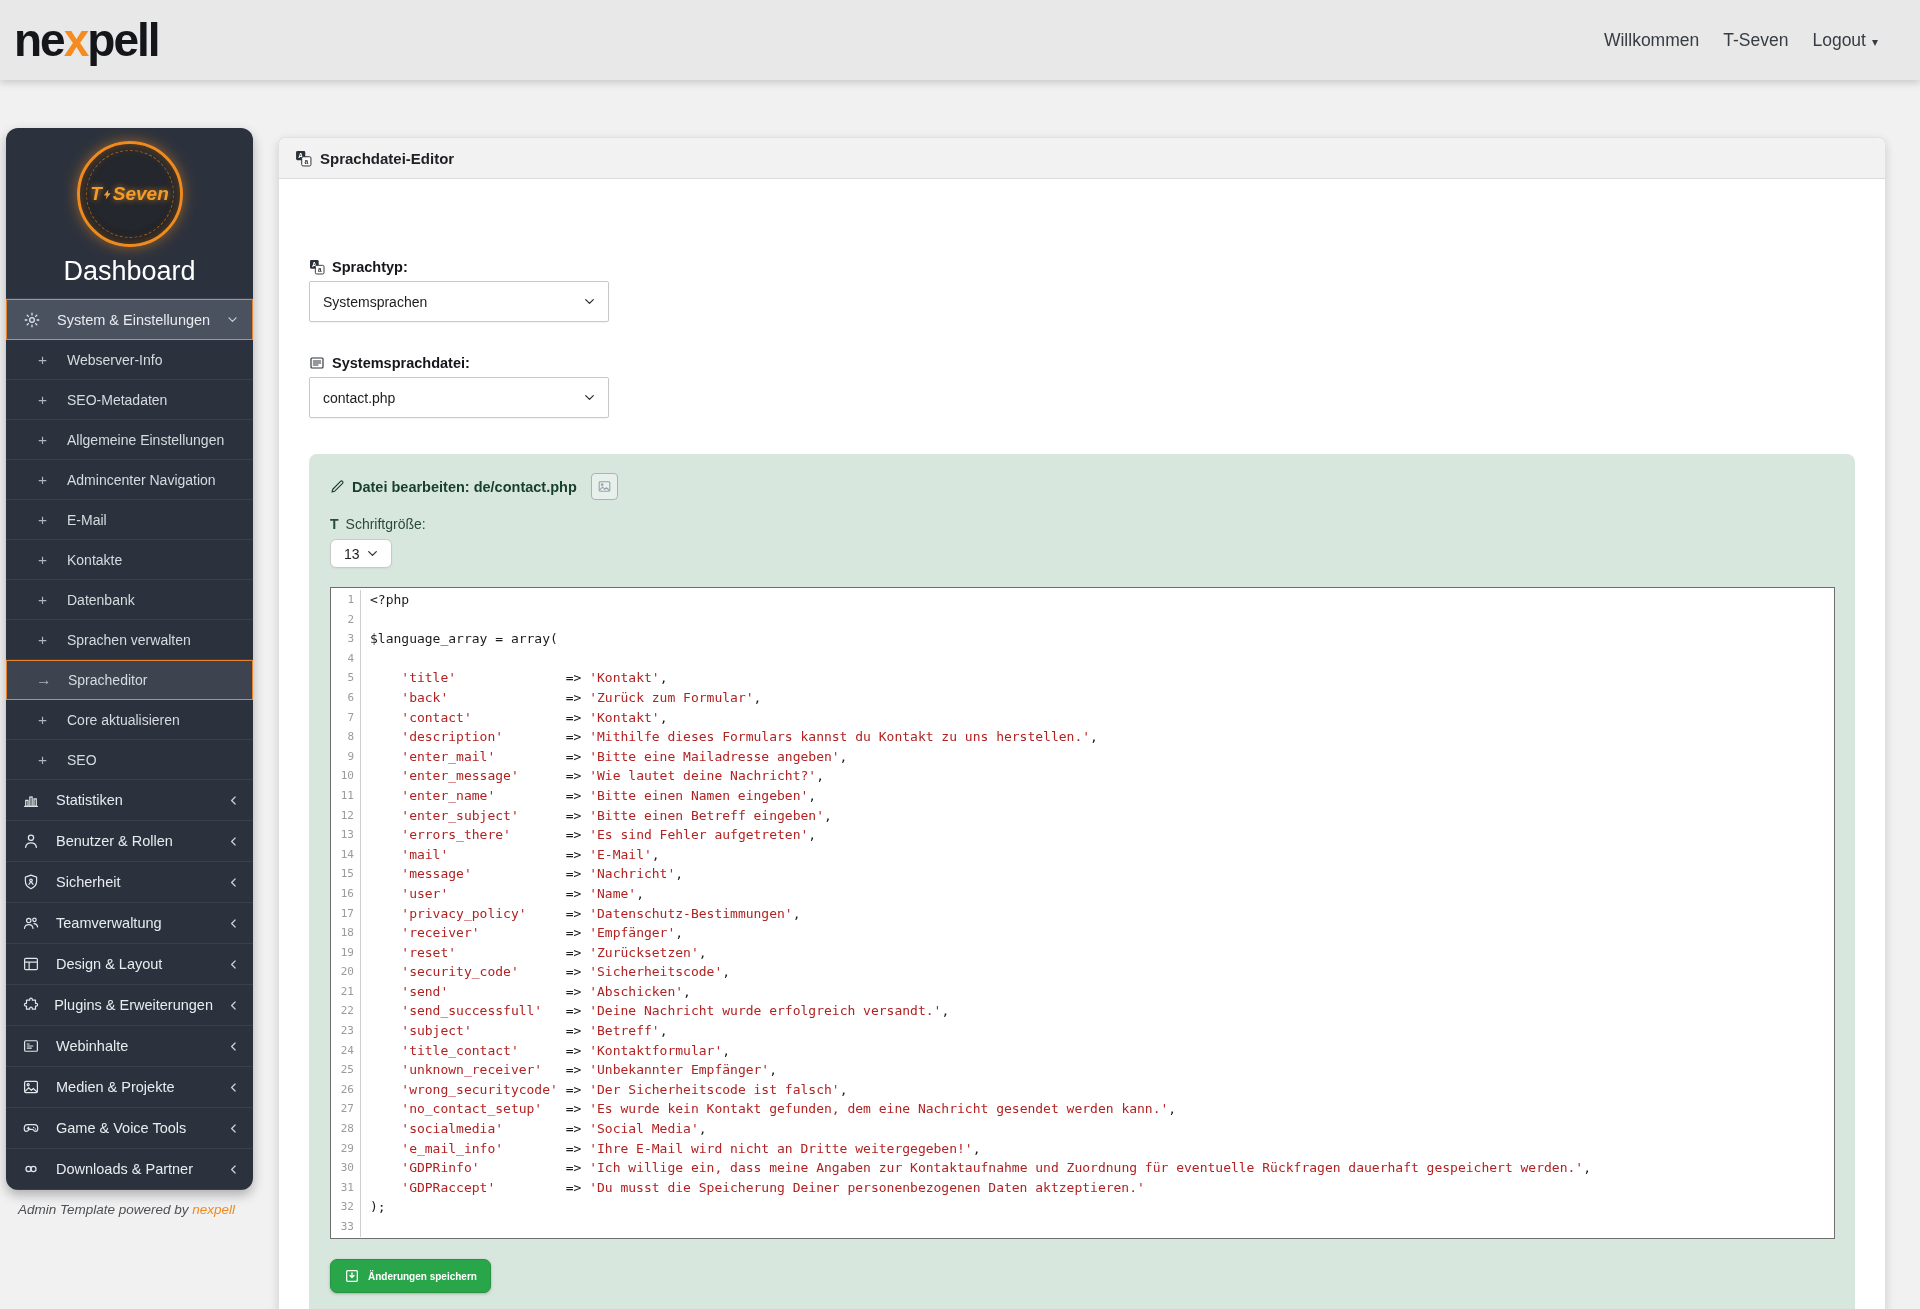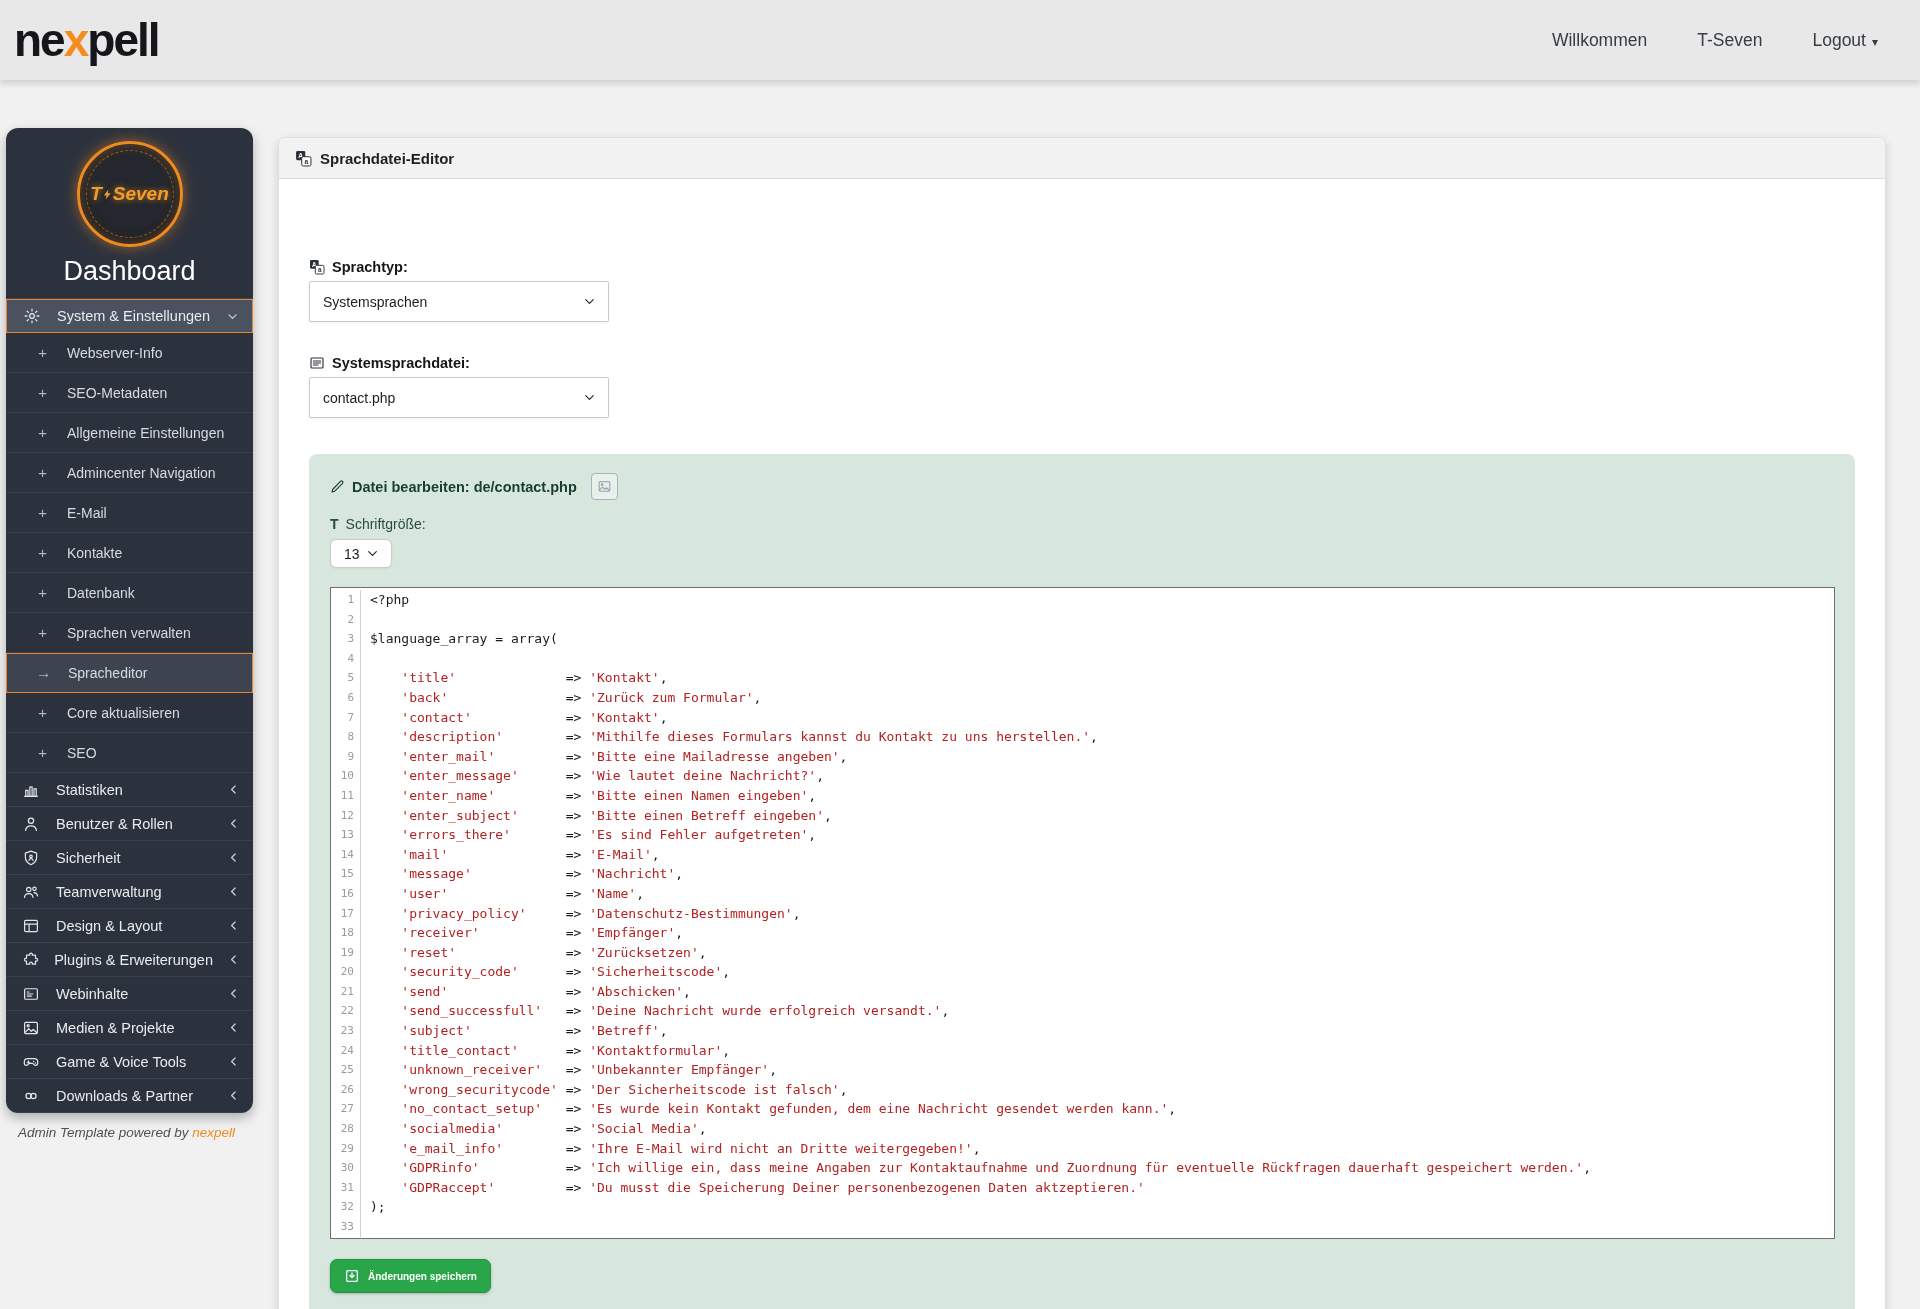--- a/index.html
+++ b/index.html
@@ -5,21 +5,21 @@
   * { margin:0; padding:0; box-sizing:border-box; }
   html,body { width:1920px; height:1309px; overflow:hidden; background:#f1f1f1;
               font-family:"Liberation Sans", sans-serif; }
 
   
   .topbar { height:80px; background:#e8e8e8; box-shadow:0 3px 7px rgba(0,0,0,.16);
             display:flex; align-items:center; justify-content:space-between;
             padding:0 30px 0 14px; position:relative; z-index:10; }
   .logo { font-size:46px; font-weight:800; letter-spacing:-2px; color:#15161a; line-height:1; }
   .logo .accent { color:#f68b1f; }
-  .top-nav { display:flex; align-items:center; gap:50px; margin-right:12px; }
+  .top-nav { display:flex; align-items:center; gap:24px; margin-right:12px; }
   .top-link { font-size:17.5px; color:#363c43; cursor:pointer; }
   .top-link .caret { font-size:12px; margin-left:6px; color:#363c43; }
 
   
   .layout { display:flex; align-items:flex-start; }
 
   
   .sidebar { width:247px; margin:48px 0 0 6px; background:#2c323d; border-radius:12px;
              color:#e8eaed; box-shadow:0 5px 12px rgba(0,0,0,.28); overflow:hidden; }
   .logo-wrap { padding-top:13px; display:flex; justify-content:center; }
@@ -28,21 +28,21 @@
                  border:3px solid #ef8a1f; display:flex; align-items:center; justify-content:center;
                  box-shadow:0 0 14px rgba(239,138,31,.55), inset 0 0 12px rgba(239,138,31,.35); }
   .logo-circle::before { content:""; position:absolute; inset:6px; border-radius:50%;
                  border:1px dashed rgba(239,138,31,.55); }
   .logo-tseven { font-style:italic; font-weight:bold; font-size:19px; color:#f49b2a;
                  display:flex; align-items:center; text-shadow:0 0 6px rgba(244,155,42,.7); }
   .sidebar-title { text-align:center; font-size:27px; color:#fff; padding:9px 4px 11px; font-weight:400; }
 
   .menu { border-top:1px solid rgba(255,255,255,.09); }
   .item { display:flex; align-items:center; border-bottom:1px solid rgba(255,255,255,.07); cursor:pointer; }
-  .item.parent { height:34px; padding:0 13px 0 16px; font-size:14.5px; gap:14px; color:#e9ecef; }
+  .item.parent { height:41px; padding:0 13px 0 16px; font-size:14.5px; gap:14px; color:#e9ecef; }
   .item.parent .p-icon { width:20px; height:18px; display:flex; align-items:center; color:#e2e6ea; }
   .item.parent .p-icon svg { width:18px; height:18px; }
   .item .label { flex:1; white-space:nowrap; }
   .item .chev { display:flex; color:#ced3d9; }
   .item .chev svg { width:13px; height:13px; }
   .item.parent.active { background:#4a5260; border:1px solid #e8852c; }
   .item.sub { height:40px; padding:0 14px 0 29px; font-size:14px; gap:17px; color:#d7dbdf; }
   .item.sub .sub-glyph { width:15px; text-align:center; font-size:15.5px; color:#aeb4bc; }
   .item.sub.active { background:#3d4450; border:1px solid #e8852c; }
 

